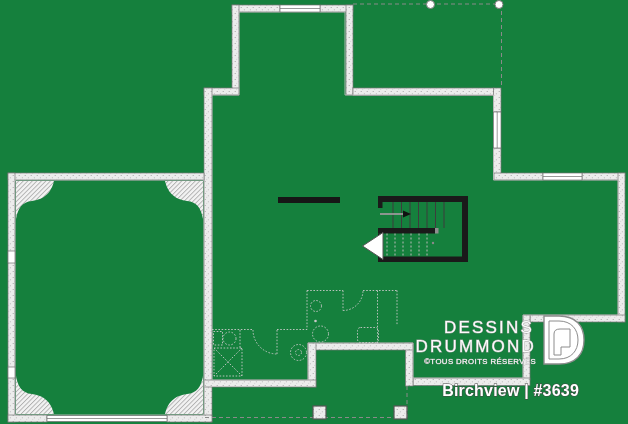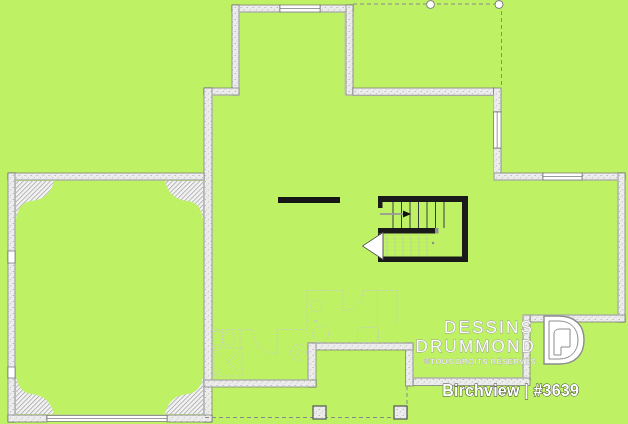--- a/index.html
+++ b/index.html
@@ -1,16 +1,16 @@
 <!DOCTYPE html>
 <html><head>
 <meta charset="utf-8">
 <style>
   html,body{margin:0;padding:0;background:#fff;}
-  .sheet{position:relative;width:628px;height:424px;background:#bef264;overflow:hidden;
+  .sheet{position:relative;width:628px;height:424px;background:#15803d;overflow:hidden;
          font-family:"Liberation Sans", sans-serif;}
   svg{position:absolute;left:0;top:0;}
   text{font-family:"Liberation Sans", sans-serif;}
   .brand-big{font-size:17px;letter-spacing:2.2px;fill:#fbfbfb;stroke:#9a9a9a;stroke-width:0.9;paint-order:stroke;}
   .brand-small{font-size:7.8px;letter-spacing:0.4px;fill:#fdfdfd;stroke:#a0a0a0;stroke-width:0.55;paint-order:stroke;}
   .plan-label{font-size:16px;font-weight:bold;letter-spacing:0.2px;fill:#ffffff;stroke:#454545;stroke-width:1.05;paint-order:stroke;}
 </style>
 </head>
 <body>
 

